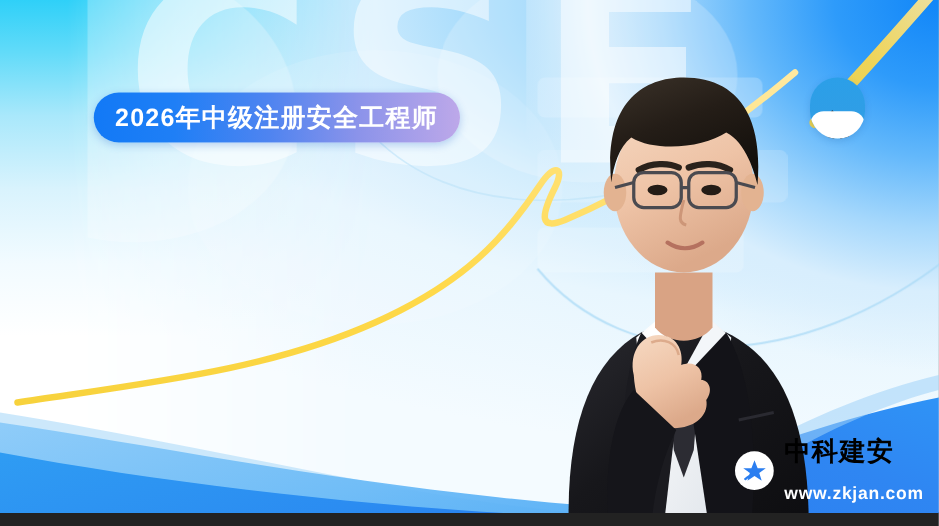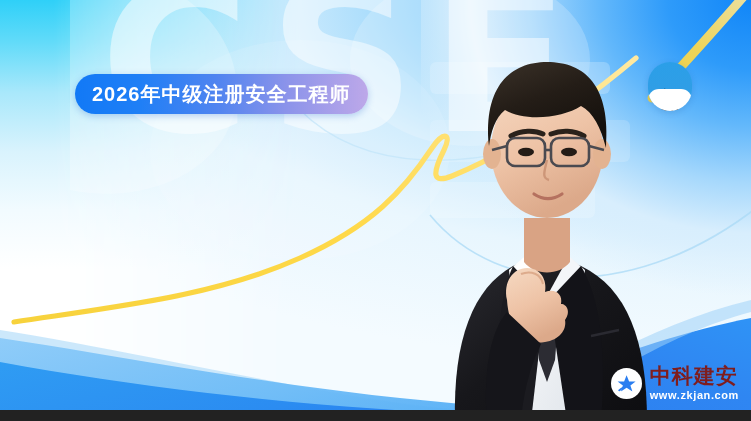--- a/index.html
+++ b/index.html
@@ -117,26 +117,26 @@
     display:flex;align-items:center;gap:8px;
   }
   .logo-mark{
     width:31px;height:31px;border-radius:50%;
     background:#ffffff;
     display:flex;align-items:center;justify-content:center;
     flex:none;
   }
   .logo-text{display:flex;flex-direction:column;line-height:1;}
   .logo-cn{
-    font-size:21px;font-weight:800;color:#7f1d1d;letter-spacing:1px;
+    font-size:21px;font-weight:800;color:#000000;letter-spacing:1px;
     font-family:"DejaVu Sans","Liberation Sans",sans-serif;
   }
   .logo-url{
-    font-size:11px;font-weight:700;color:#ffffff;letter-spacing:.6px;
-    margin-top:3px;
+    font-size:14px;font-weight:700;color:#ffffff;letter-spacing:.6px;
+    margin-top:15px;
     font-family:"Liberation Sans",sans-serif;
   }
 </style>
 </head>
 <body>
 
 <div class="banner">
 
   <div class="bg-base"></div>
   <div class="bg-left"></div>

